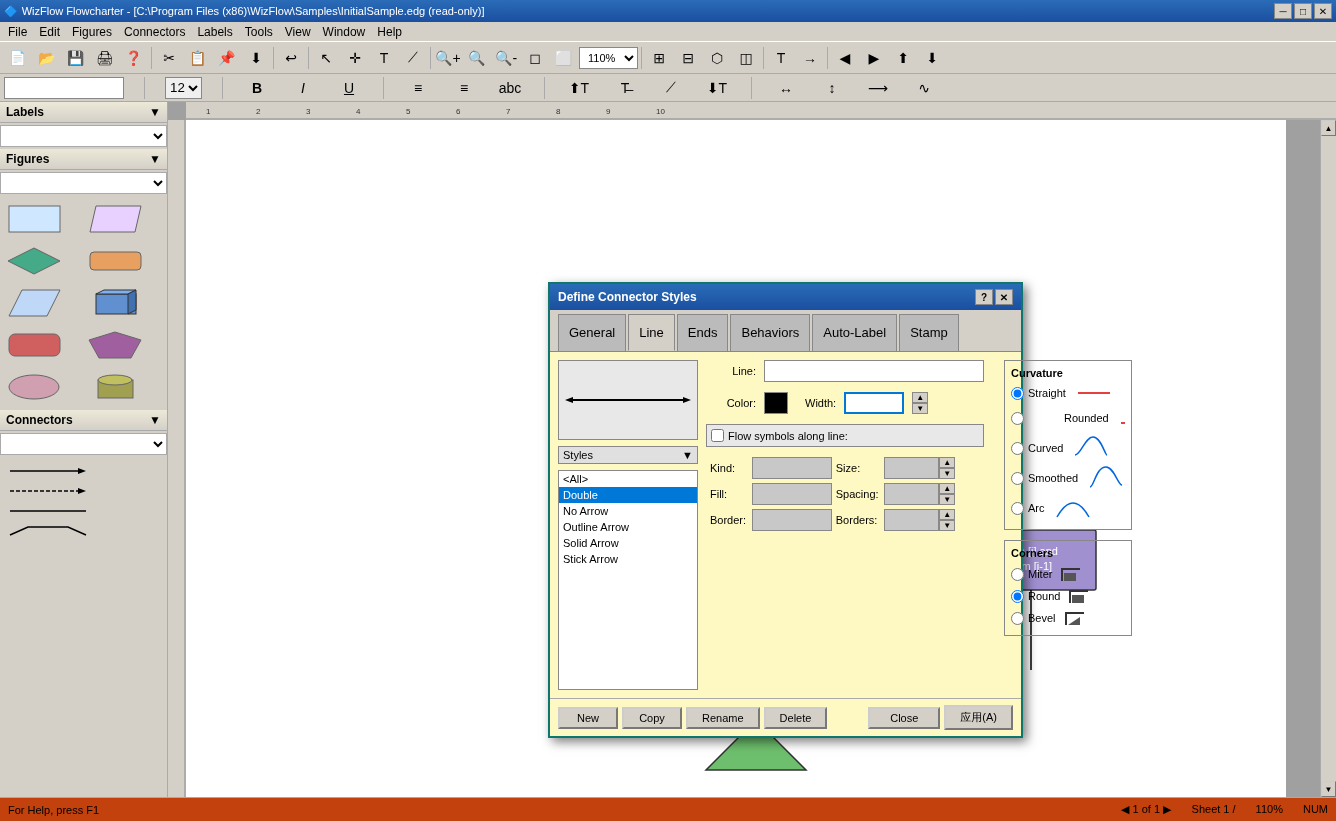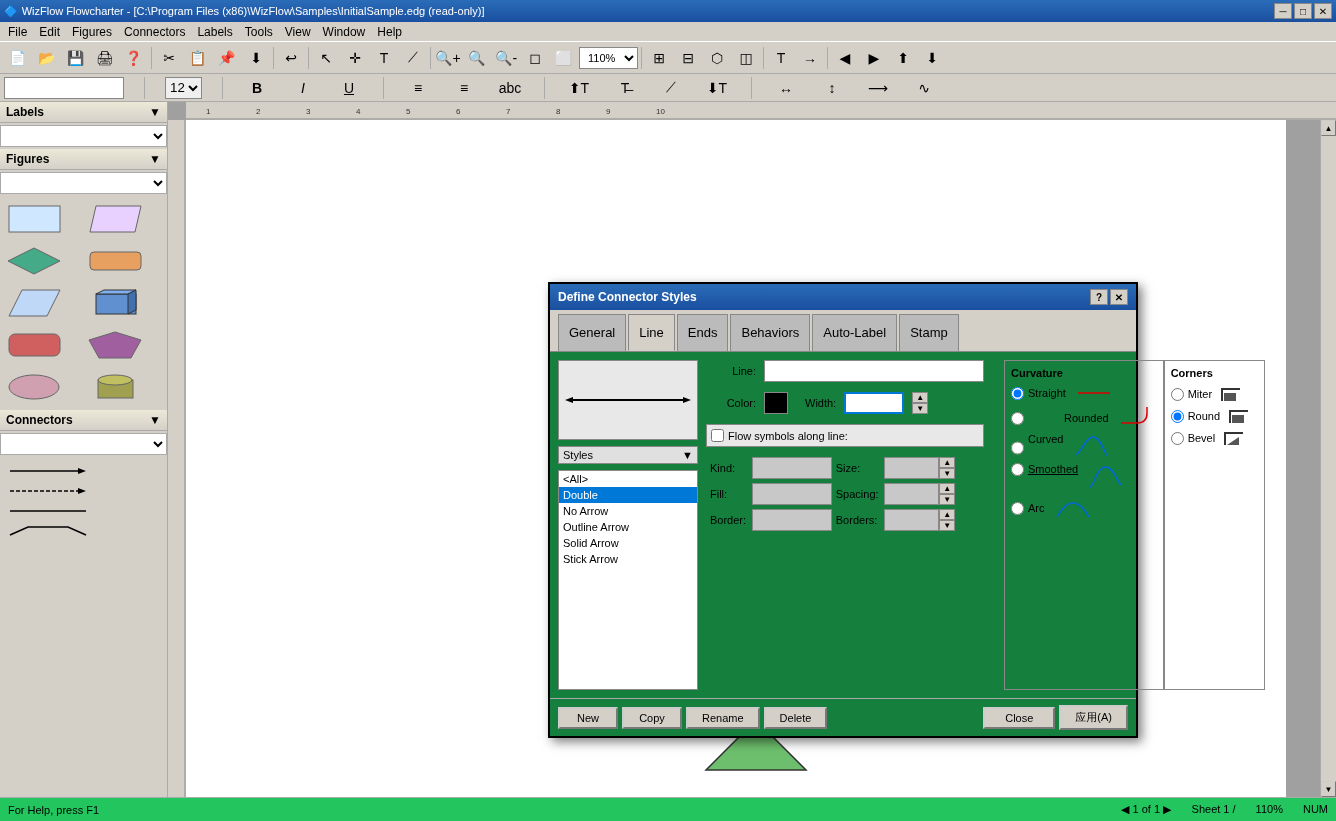--- a/index.html
+++ b/index.html
@@ -135,42 +135,42 @@
     }
     .sheet {
       position: absolute; top: 18px; left: 18px;
       background: white;
       width: 1100px; height: 700px;
     }
 
     
     .status-bar {
       height: 24px;
-      background: #22c55e;
+      background: #c2410c;
       border-top: 1px solid #aaa;
       display: flex;
       align-items: center;
       padding: 0 8px;
       font-size: 11px;
       justify-content: space-between;
     }
     .status-right { display: flex; gap: 20px; }
 
     
     .dialog-overlay {
       position: absolute;
       top: 0; left: 0; right: 0; bottom: 0;
       z-index: 100;
     }
     .dialog {
       position: absolute;
       top: 180px; left: 380px;
-      width: 590px;
-      background: #15803d;
-      border: 2px solid #000000;
+      width: 475px;
+      background: #fef9c3;
+      border: 2px solid #0f766e;
       box-shadow: 4px 4px 10px rgba(0,0,0,0.5);
     }
     .dialog-title-bar {
       background: linear-gradient(to bottom, #2a6cb8, #1a4f9f);
       color: white;
       height: 26px;
       display: flex;
       align-items: center;
       justify-content: space-between;
       padding: 0 8px;
@@ -654,47 +654,47 @@
                 <div style="display:flex;flex-direction:column;">
                   <div class="spinner-btn">▲</div>
                   <div class="spinner-btn">▼</div>
                 </div>
               </div>
               <span></span>
             </div>
 
           </div>
 
-          <div style="width:140px;display:flex;gap:0;padding-left:12px;">
+          <div style="width:140px;display:flex;flex-direction:column;gap:10px;padding-left:12px;">
 
             <div style="border:1px solid #888;padding:6px 6px;">
               <div style="font-weight:bold;font-size:11px;margin-bottom:4px;">Curvature</div>
 
               <div style="display:flex;align-items:center;gap:4px;">
                 <input type="radio" name="curvature" checked="" style="">
                 <span style="font-size:11px;">Straight</span>
                 <svg width="40" height="20" style="margin-left:4px;">
                   <line x1="4" y1="10" x2="36" y2="10" stroke="#d00" stroke-width="1.5"></line>
                 </svg>
               </div>
               <div style="display:flex;align-items:center;gap:4px;">
                 <input type="radio" name="curvature" style="">
                 <span style="font-size:11px;margin-left:36px;">Rounded</span>
                 <svg width="40" height="30" style="margin-left:4px;">
                   <path d="M4,20 L20,20 Q30,20 30,10 L30,4" fill="none" stroke="#d00" stroke-width="1.5"></path>
                 </svg>
               </div>
-              <div style="display:flex;gap:4px;">
+              <div style="display:flex;align-items:center;gap:4px;">
                 <input type="radio" name="curvature" style="">
                 <span style="font-size:11px;">Curved</span>
                 <svg width="40" height="30" style="margin-left:4px;">
                   <path d="M4,22 C10,22 14,4 22,4 C30,4 34,22 36,22" fill="none" stroke="#06d" stroke-width="1.5"></path>
                 </svg>
               </div>
-              <div style="display:flex;align-items:flex-start;gap:4px;text-decoration:underline;">
+              <div style="display:flex;align-items:center;gap:4px;">
                 <input type="radio" name="curvature" style="">
                 <span style="font-size:11px;">Smoothed</span>
                 <svg width="40" height="30" style="margin-left:4px;">
                   <path d="M4,24 C8,24 10,4 20,4 C28,4 32,22 36,22" fill="none" stroke="#06d" stroke-width="1.5"></path>
                 </svg>
               </div>
               <div style="display:flex;align-items:center;gap:4px;">
                 <input type="radio" name="curvature" style="">
                 <span style="font-size:11px;">Arc</span>
                 <svg width="40" height="30" style="margin-left:4px;">

